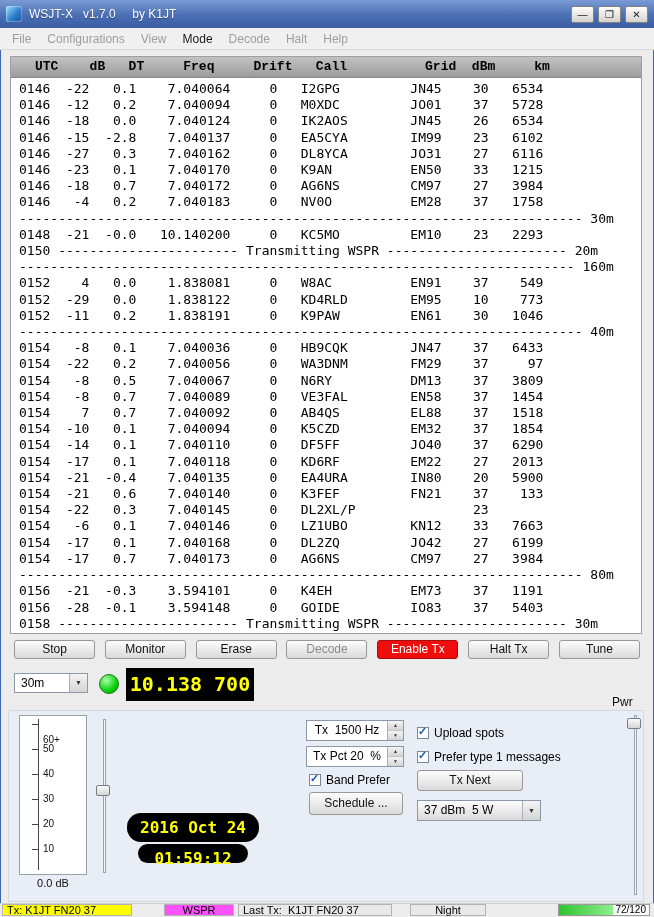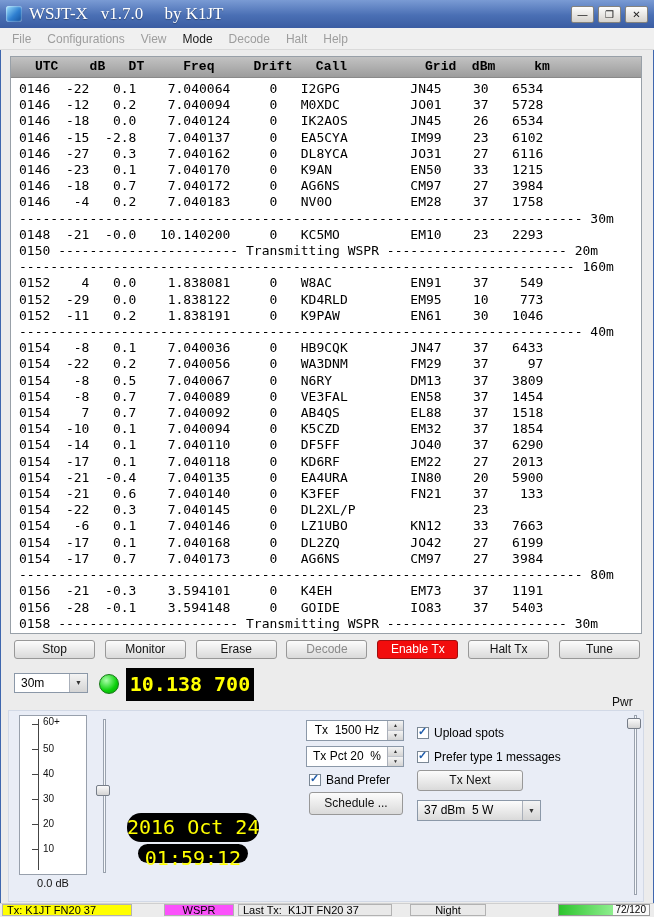--- a/index.html
+++ b/index.html
@@ -5,21 +5,21 @@
   html,body{margin:0;padding:0;background:#d8d8d8;font-family:"Liberation Sans",sans-serif;}
   .window{position:relative;width:654px;height:917px;background:#ececec;overflow:hidden;
           box-shadow:inset 0 0 0 1px #3f67ae;}
   
   .titlebar{position:absolute;left:0;top:0;right:0;height:28px;
             background:linear-gradient(#7a9bd4 0%,#4a6fb4 55%,#3a5ca2 100%);
             display:flex;align-items:center;padding:0 6px;box-sizing:border-box;}
   .app-icon{width:16px;height:16px;border-radius:3px;
             background:linear-gradient(135deg,#9fe3ff 0%,#2f7fd0 55%,#124f9a 100%);
             box-shadow:inset 0 0 2px #fff;}
-  .title-text{color:#fff;font-size:17px;margin-left:7px;white-space:pre;text-shadow:0 1px 1px rgba(0,0,0,.35);font-family:Liberation Serif, serif;}
+  .title-text{color:#fff;font-size:12px;margin-left:7px;white-space:pre;text-shadow:0 1px 1px rgba(0,0,0,.35);}
   .win-btns{margin-left:auto;display:flex;gap:4px;}
   .win-btn{width:23px;height:17px;background:linear-gradient(#fdfdfd,#d6d3cd);
            border:1px solid #84827d;border-radius:2px;font-size:10px;line-height:15px;
            text-align:center;color:#222;box-sizing:border-box;}
   
   .menubar{position:absolute;left:0;top:28px;right:0;height:22px;background:#f0f0f0;
            border-bottom:1px solid #dadada;display:flex;align-items:center;padding-left:4px;
            font-size:12px;box-sizing:border-box;}
   .menu-item{padding:3px 8px;color:#1a1a1a;}
   .menu-item.muted{color:#9d9d9d;}
@@ -77,21 +77,21 @@
   .check{position:absolute;display:flex;align-items:center;gap:5px;}
   .check .box{width:12px;height:12px;background:#fff;border:1px solid #7a8794;box-sizing:border-box;
               position:relative;}
   .check .mark{position:absolute;left:0px;top:-3px;font-size:11px;font-weight:bold;color:#215dab;}
   .check .lbl{font-size:12px;color:#000;}
   .power-combo{position:absolute;left:408px;top:89px;width:124px;height:21px;
                background:linear-gradient(#fcfcfc,#dadada);border:1px solid #8b98a8;
                display:flex;box-sizing:border-box;}
   .power-combo .txt{flex:1;font-size:12px;line-height:19px;padding-left:6px;white-space:pre;color:#000;}
   .clock-box{position:absolute;background:#000;color:var(--freq-fg);
-             font-family:"DejaVu Sans Mono",monospace;font-weight:normal;font-size:20px;
+             font-family:"DejaVu Sans Mono",monospace;font-weight:bold;font-size:16px;
              text-align:center;white-space:pre;border-radius:14px;}
   
   .statusbar{position:absolute;left:0;top:903px;right:0;height:14px;background:#ececec;
              border-top:1px solid #cfcfcf;font-size:11px;box-sizing:border-box;}
   .seg{position:absolute;top:0px;height:12px;border:1px solid #b2b2b2;line-height:11px;
        padding:0 4px;white-space:pre;color:#000;box-sizing:border-box;}
   .seg-tx{left:2px;width:130px;background:var(--status-tx-bg);}
   .seg-mode{left:164px;width:70px;background:var(--status-mode-bg);text-align:center;}
   .seg-lasttx{left:238px;width:154px;background:#e9e9e9;}
   .seg-night{left:410px;width:76px;background:#e9e9e9;text-align:center;}
@@ -183,21 +183,21 @@
   <div class="lamp"></div>
 
   <div class="freq-display">10.138 700</div>
 
   <div class="pwr-label">Pwr</div>
 
   <div class="lower">
 
     <div class="meter">
       <div class="meter-line"></div>
-    <div class="tick-label" style="top: 0;">60+</div>
+    <div class="tick-label" style="top: 18px;">60+</div>
         <div class="tick-mark" style="top: 8px;"></div>
         <div class="tick-label" style="top: 27px;">50</div>
         <div class="tick-mark" style="top: 33px;"></div>
         <div class="tick-label" style="top: 52px;">40</div>
         <div class="tick-mark" style="top: 58px;"></div>
         <div class="tick-label" style="top: 77px;">30</div>
         <div class="tick-mark" style="top: 83px;"></div>
         <div class="tick-label" style="top: 102px;">20</div>
         <div class="tick-mark" style="top: 108px;"></div>
         <div class="tick-label" style="top: 127px;">10</div>

